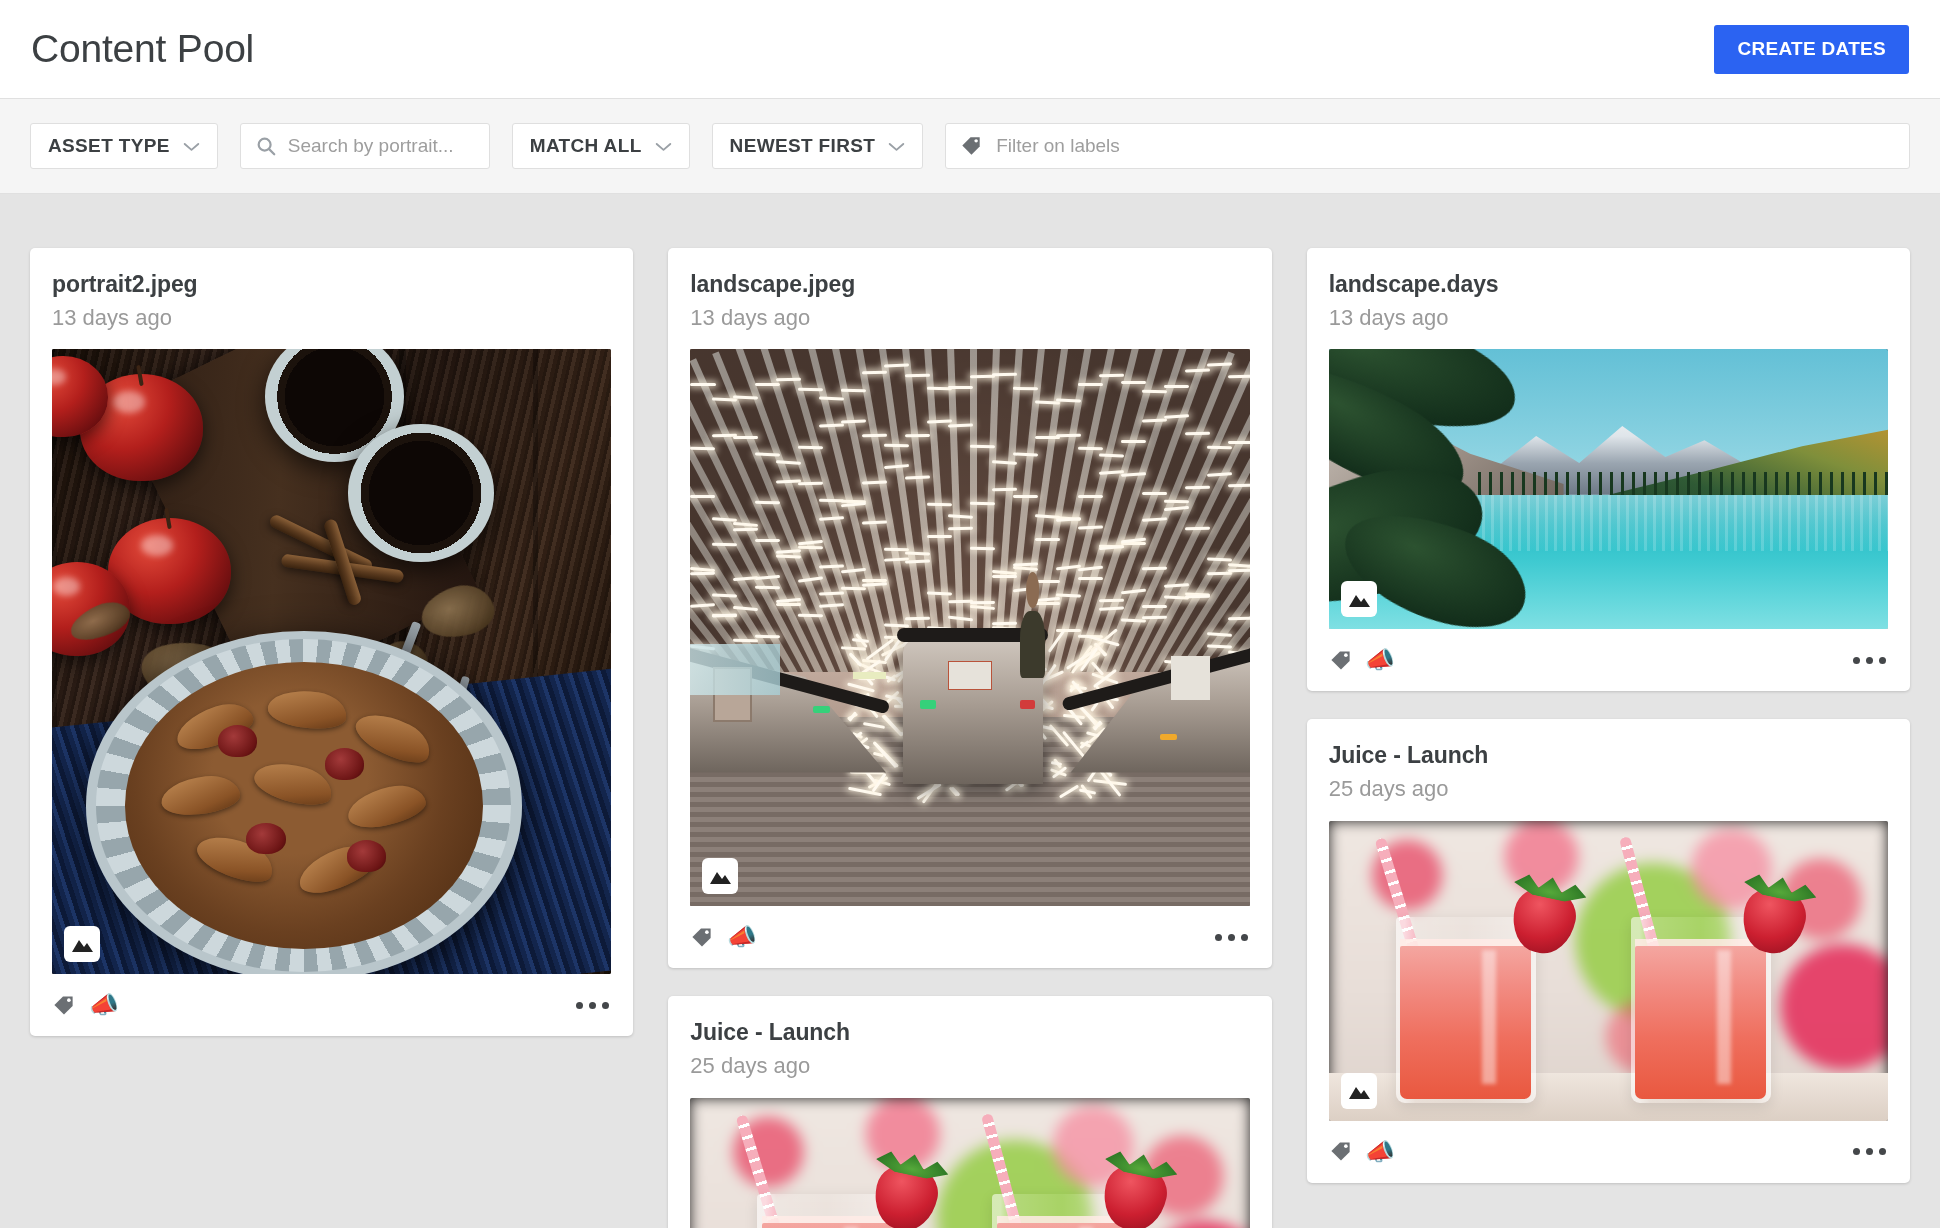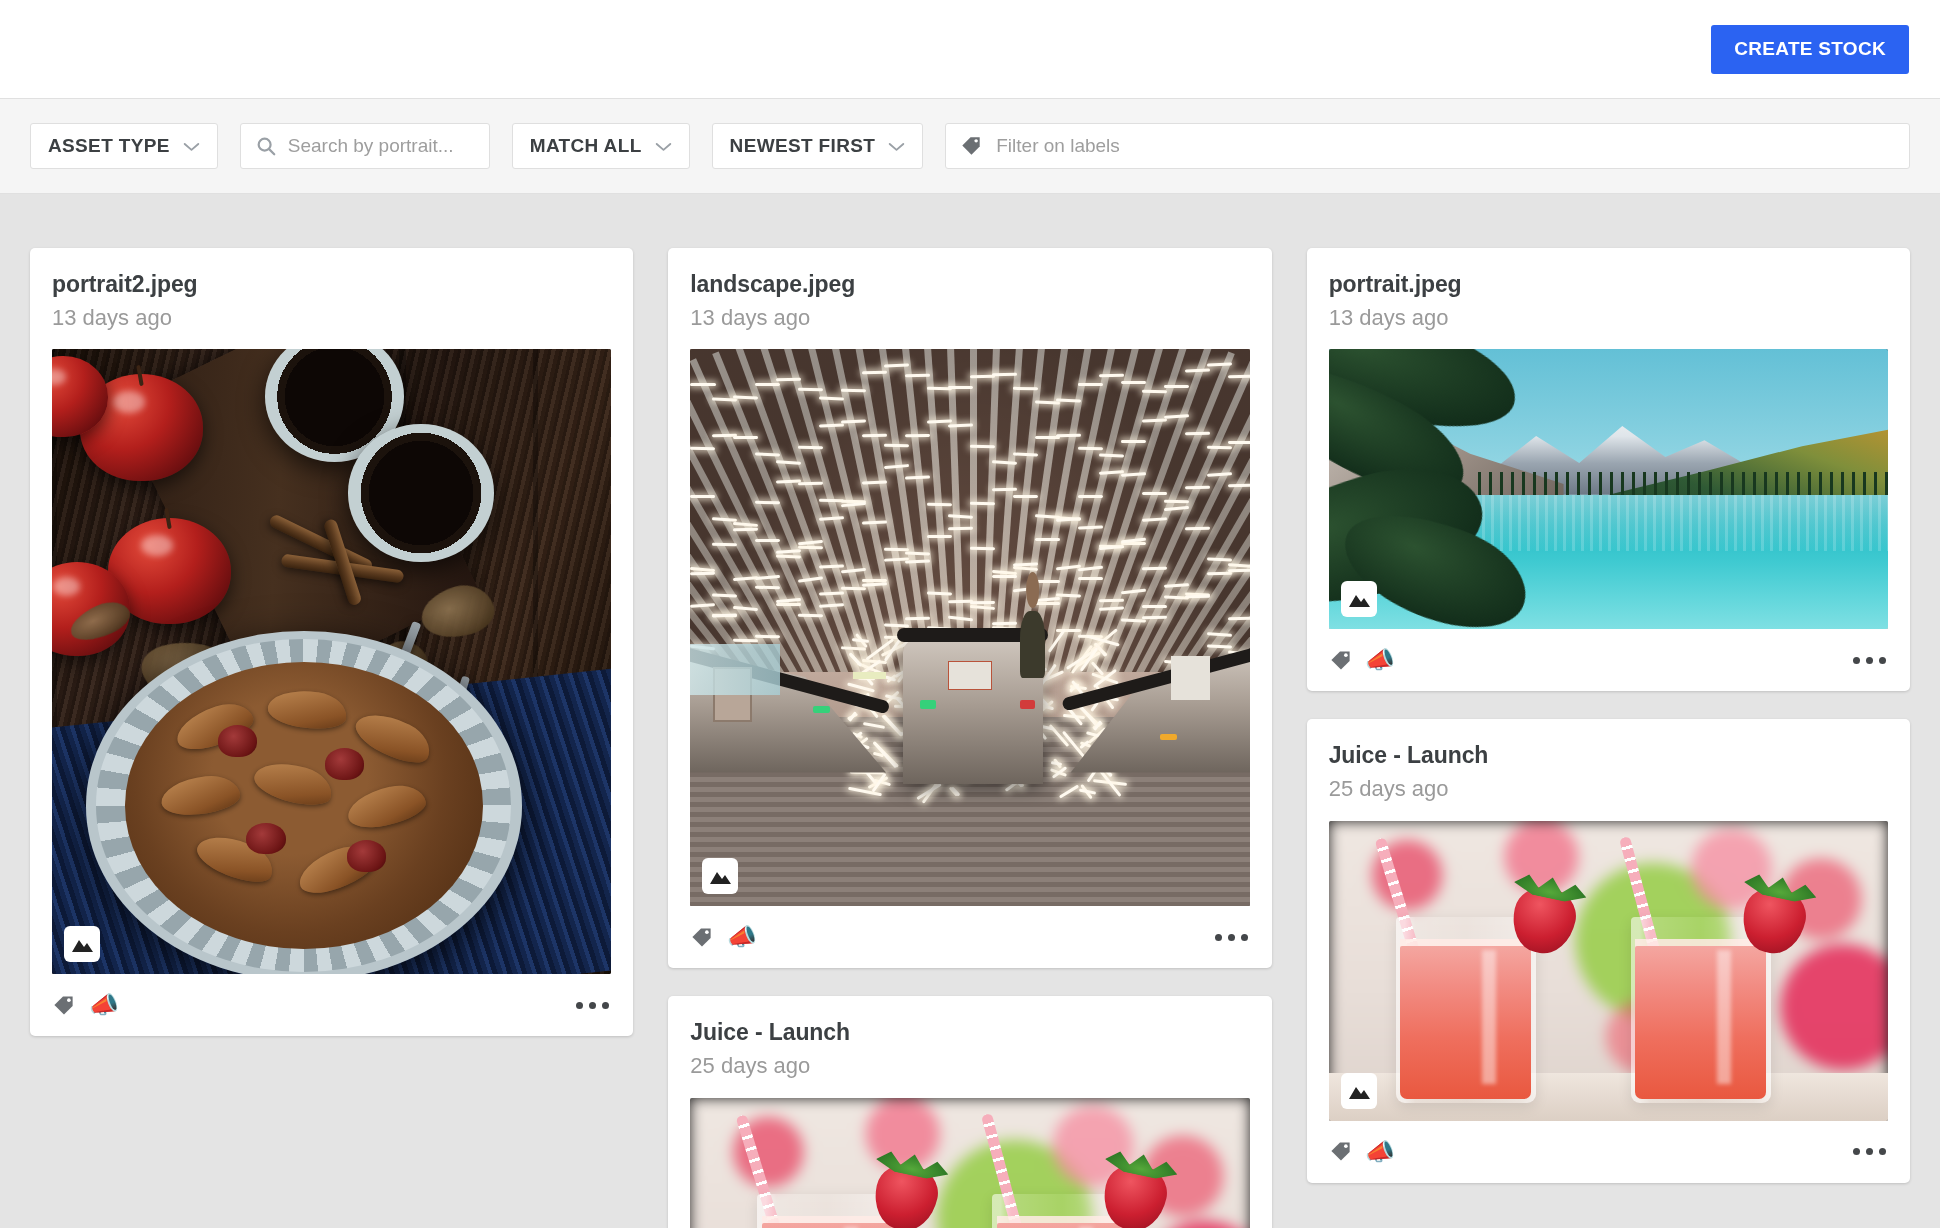--- a/index.html
+++ b/index.html
@@ -370,26 +370,27 @@
   .strawberry .leafs {
     position:absolute; left:-10%; top:-16%; width:120%; height:32%;
     background: radial-gradient(ellipse at 50% 70%, #55a83a, #2f7a26 70%, #1d5518);
     clip-path: polygon(0% 60%, 18% 10%, 34% 62%, 50% 0%, 66% 62%, 82% 12%, 100% 60%, 72% 100%, 28% 100%);
   }
 </style>
 </head>
 <body>
 
 <div class="header">
+  <div class="page-title">Content Pool</div>
 
   <div class="header-actions">
 
 
     <button class="btn-primary">
-      <span>CREATE STOCK</span>
+      <span>CREATE DATES</span>
     </button>
   </div>
 </div>
 
 <div class="filterbar">
 
   <div class="ctrl select-ctrl">
     <span class="ctrl-label">ASSET TYPE</span>
     <span>
       <svg class="chev" viewBox="0 0 20 12" fill="none" stroke="#9aa0a6" stroke-width="2.2" stroke-linecap="round" stroke-linejoin="round">
@@ -993,21 +994,21 @@
 
         </div>
 
       </div>
 
     </div>
 
     <div class="col">
 
       <div class="card">
-        <div class="card-title">portrait.jpeg</div>
+        <div class="card-title">landscape.days</div>
         <div class="card-sub">13 days ago</div>
 
         <div class="thumb" style="height:280px">
           <div class="art">
             <div class="lake-sky"></div>
             <div class="mtn" style="left:14%;width:70%;height:30%"></div>
             <div class="mtn-left"></div>
             <div class="forest"></div>
             <div class="treeline"></div>
             <div class="water">

